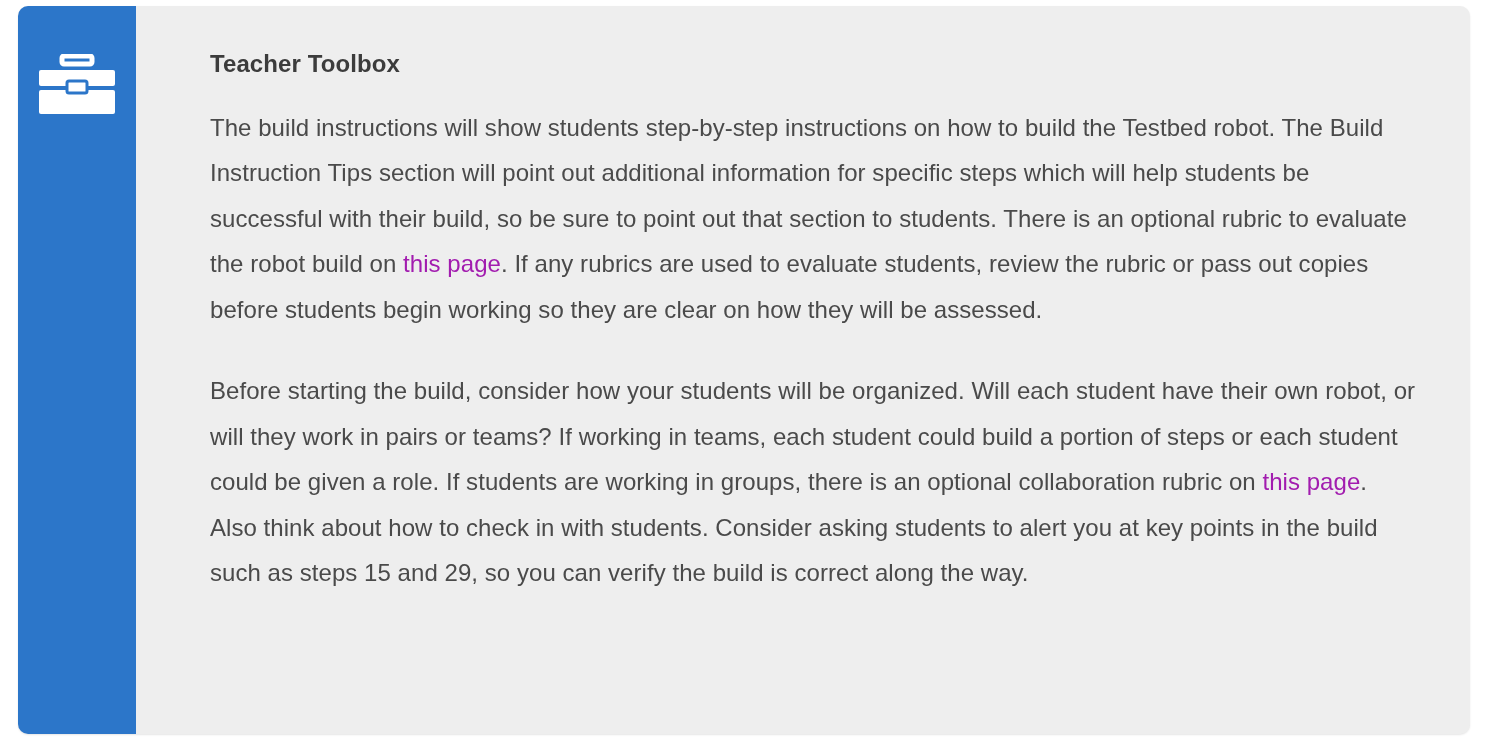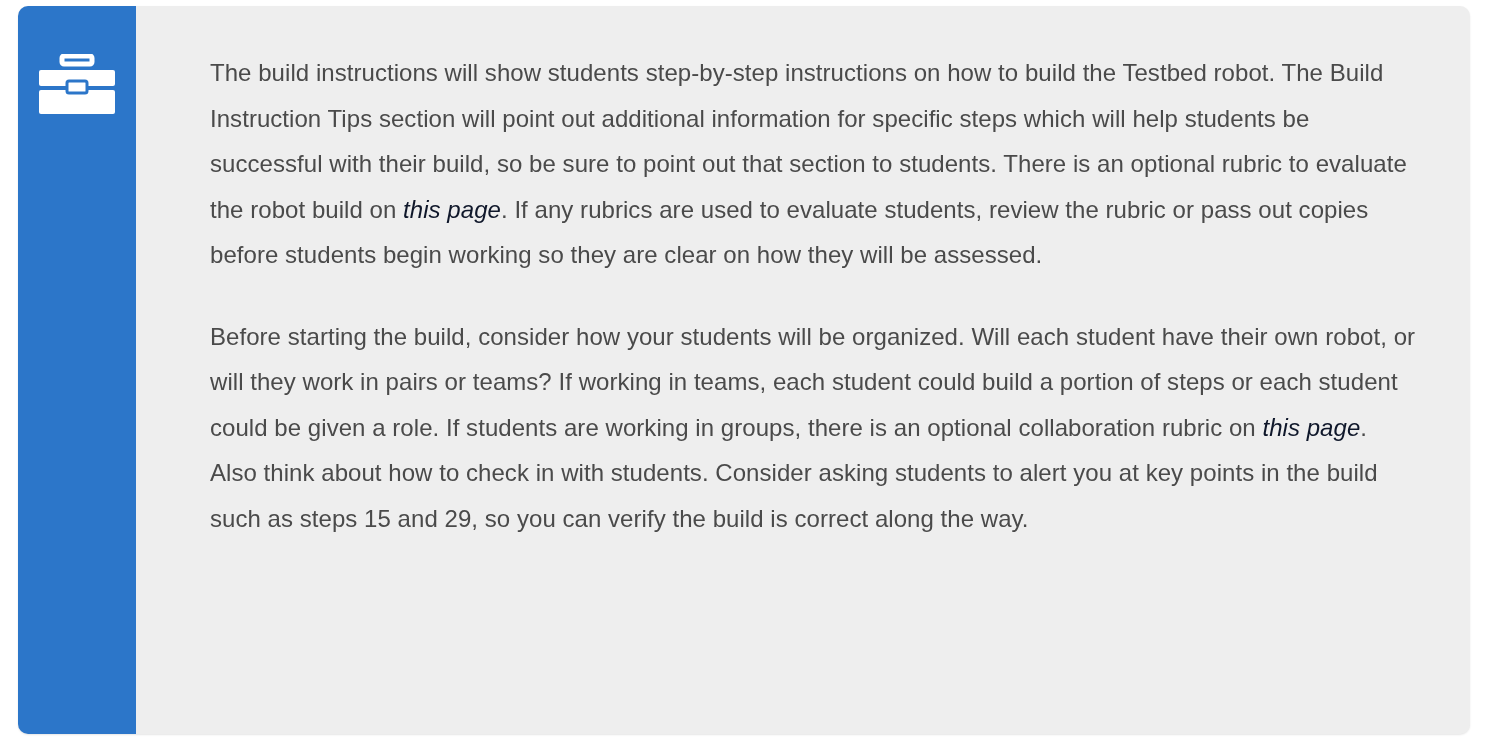--- a/index.html
+++ b/index.html
@@ -51,41 +51,41 @@
     font-size: 24px;
     line-height: 45.5px;
     color: #4a4a4a;
     margin: 0;
     letter-spacing: 0.05px;
   }
   .para + .para {
     margin-top: 36px;
   }
   a.inline-link {
-    color: #0f172a;
+    color: #a21caf;
     text-decoration: none;
-    font-style: italic;
   }
 </style>
 </head>
 <body>
 
 <div id="callout">
 
   <div id="icon-rail">
     <span class="toolbox-icon">
       <svg width="78" height="62" viewBox="0 0 78 62" xmlns="http://www.w3.org/2000/svg">
         <rect x="24" y="2" width="30" height="8" rx="2" fill="none" stroke="#ffffff" stroke-width="5"></rect>
         <rect x="1" y="16" width="76" height="16" rx="2" fill="#ffffff"></rect>
         <rect x="1" y="36" width="76" height="24" rx="2" fill="#ffffff"></rect>
         <rect x="29" y="27" width="20" height="12" rx="2" fill="#ffffff" stroke="#2c76c9" stroke-width="3"></rect>
       </svg>
     </span>
   </div>
 
   <div id="content">
+    <h2 id="title">Teacher Toolbox</h2>
     <div id="body">
         <p class="para"><span>The build instructions will show students step-by-step instructions on how to build the Testbed robot. The Build Instruction Tips section will point out additional information for specific steps which will help students be successful with their build, so be sure to point out that section to students. There is an optional rubric to evaluate the robot build on </span><a class="inline-link" href="#">this page</a><span>. If any rubrics are used to evaluate students, review the rubric or pass out copies before students begin working so they are clear on how they will be assessed.</span></p>
         <p class="para"><span>Before starting the build, consider how your students will be organized. Will each student have their own robot, or will they work in pairs or teams? If working in teams, each student could build a portion of steps or each student could be given a role. If students are working in groups, there is an optional collaboration rubric on </span><a class="inline-link" href="#">this page</a><span>. Also think about how to check in with students. Consider asking students to alert you at key points in the build such as steps 15 and 29, so you can verify the build is correct along the way.</span></p>
       </div>
   </div>
 
 </div>
 
 </body></html>

